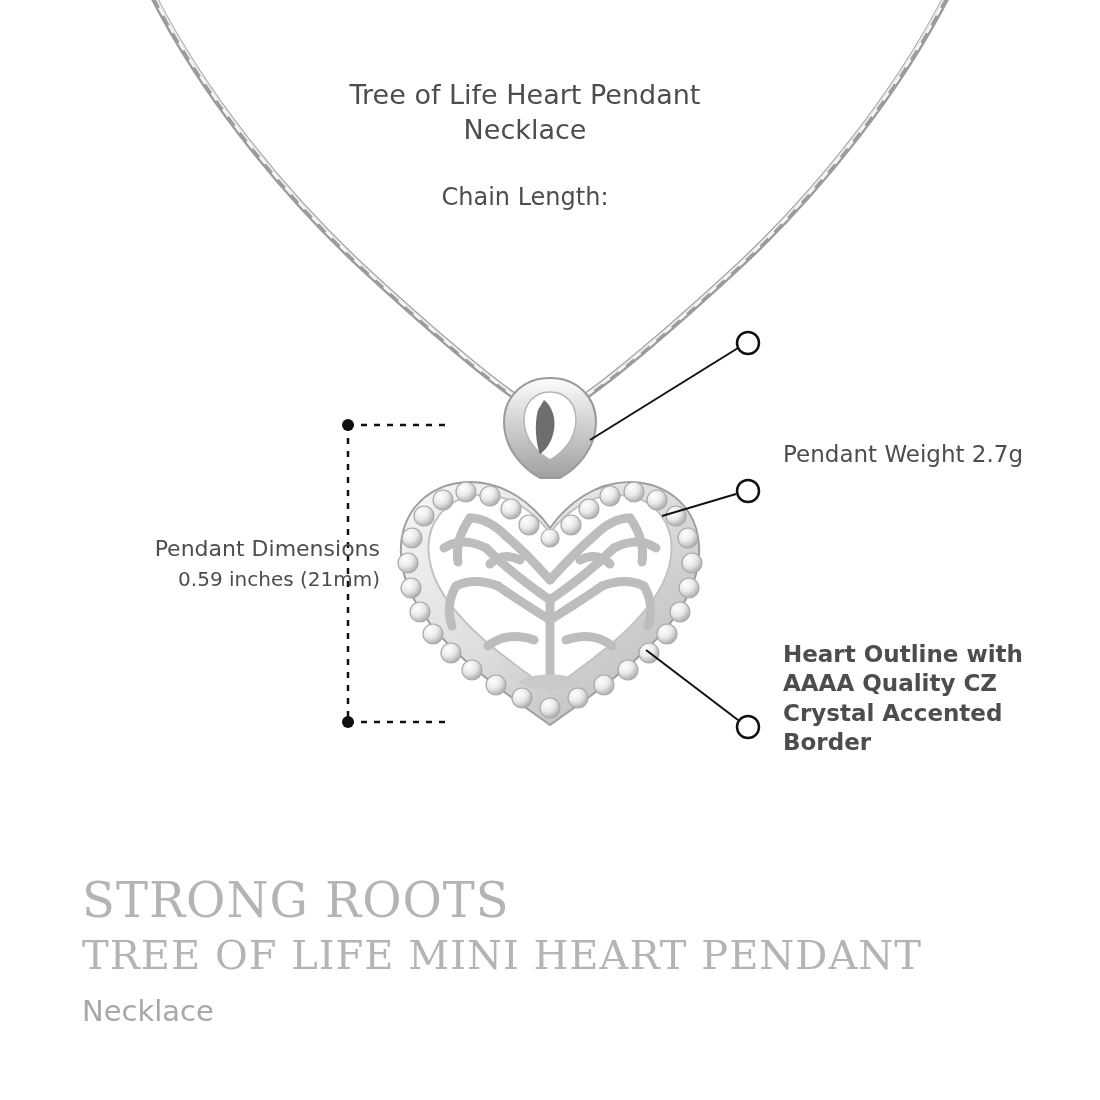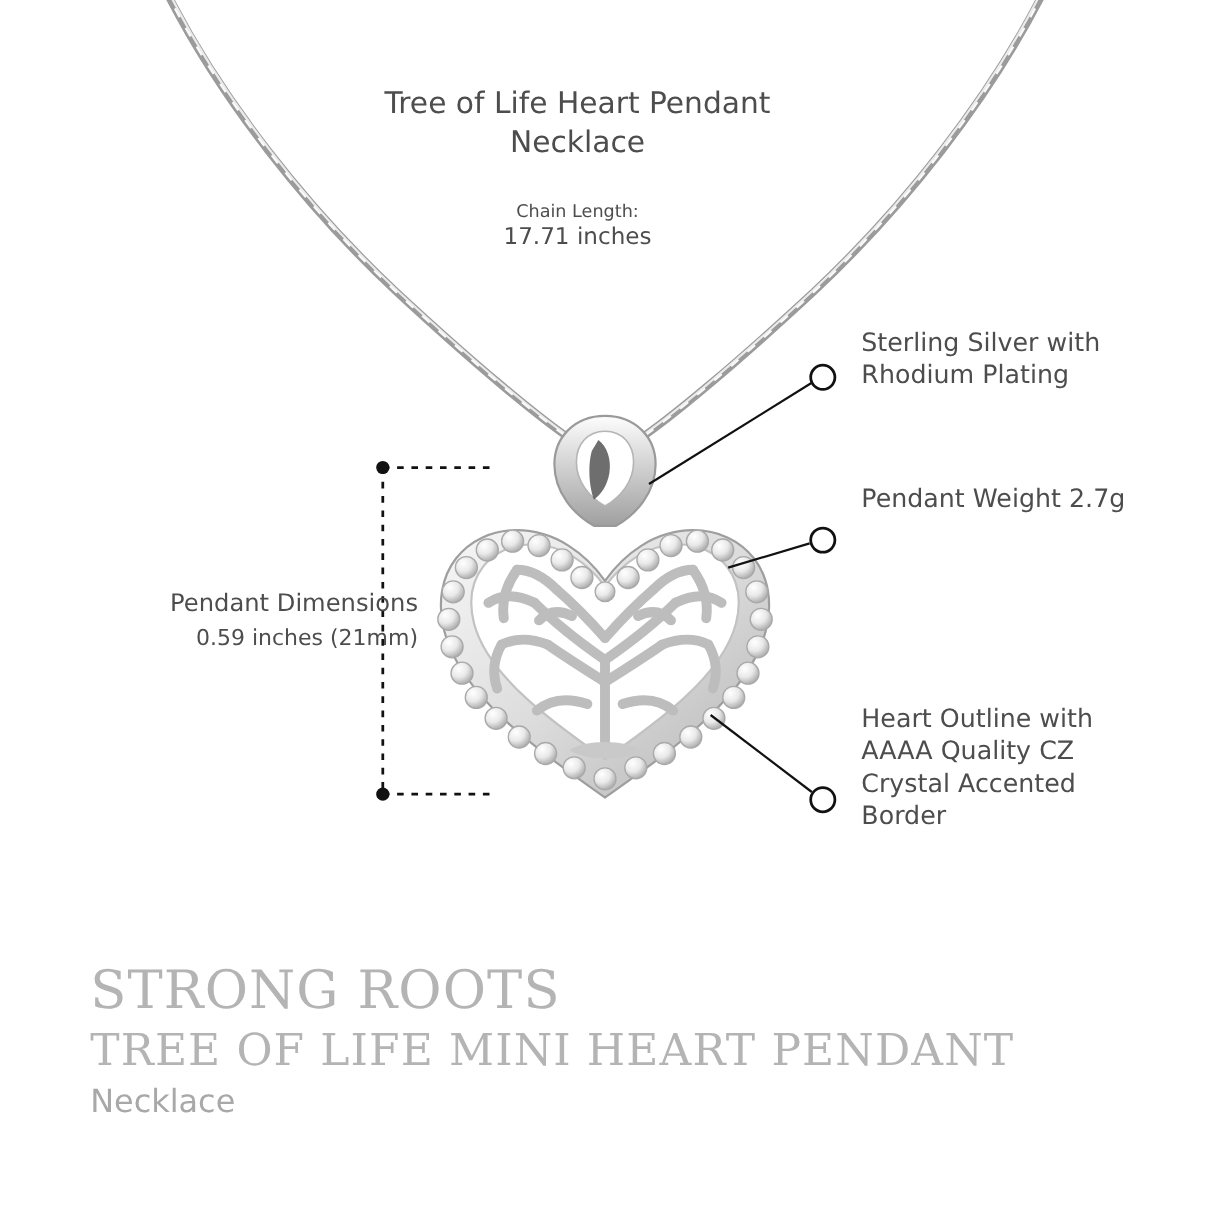--- a/index.html
+++ b/index.html
@@ -40,40 +40,41 @@
   }
   .chain-block {
     left: 400px;
     top: 182px;
     width: 250px;
     text-align: center;
     font-size: 21px;
     color: #4d4d4d;
   }
   .chain-block .chain-label {
-    font-size: 16px;
+    font-size: 24px;
   }
   .callout-text {
     font-size: 23px;
     color: #4d4d4d;
   }
   .c-silver {
     left: 783px;
     top: 298px;
     width: 250px;
   }
   .c-weight {
     left: 783px;
     top: 440px;
     width: 240px;
   }
   .c-heart {
     left: 783px;
     top: 640px;
     width: 265px;
+    font-weight: bold;
   }
   .dim-block {
     left: 70px;
     top: 535px;
     width: 310px;
     text-align: right;
     font-size: 22px;
     color: #4d4d4d;
   }
   .dim-block .dim-sub {
@@ -96,21 +97,21 @@
   .brand-line2 {
     font-family: "DejaVu Serif", serif;
     font-size: 40px;
     letter-spacing: 1px;
     line-height: 1.25;
   }
   .brand-line3 {
     font-family: "DejaVu Sans", sans-serif;
     font-size: 29px;
     color: #a8a8a8;
-    margin-top: 4px;
+    margin-top: 14px;
   }
   .nowrap { white-space: nowrap; }
 </style>
 </head>
 <body>
 
 <div id="stage">
 
   <svg id="product-svg" viewBox="0 0 1100 1100">
     <defs>
@@ -255,24 +256,22 @@
 
       <line x1="646" y1="650" x2="738" y2="720"></line>
       <circle cx="748" cy="727" r="11" fill="#ffffff" stroke="#111111" stroke-width="2.5"></circle>
     </g>
   </svg>
 
   <div class="anno title-block">Tree of Life Heart Pendant Necklace</div>
 
   <div class="anno chain-block">
     <div class="chain-label">Chain Length:</div>
-    <div>17.71 inches</div>
   </div>
 
-  <div class="anno callout-text c-silver">Sterling Silver with Rhodium Plating</div>
   <div class="anno callout-text c-weight">Pendant Weight 2.7g</div>
   <div class="anno callout-text c-heart">Heart Outline with AAAA Quality CZ Crystal Accented Border</div>
 
   <div class="anno dim-block">
     <div>Pendant Dimensions</div>
     <div class="dim-sub">0.59 inches (21mm)</div>
   </div>
 
   <div class="brand">
     <div class="brand-line1 nowrap">STRONG ROOTS</div>

